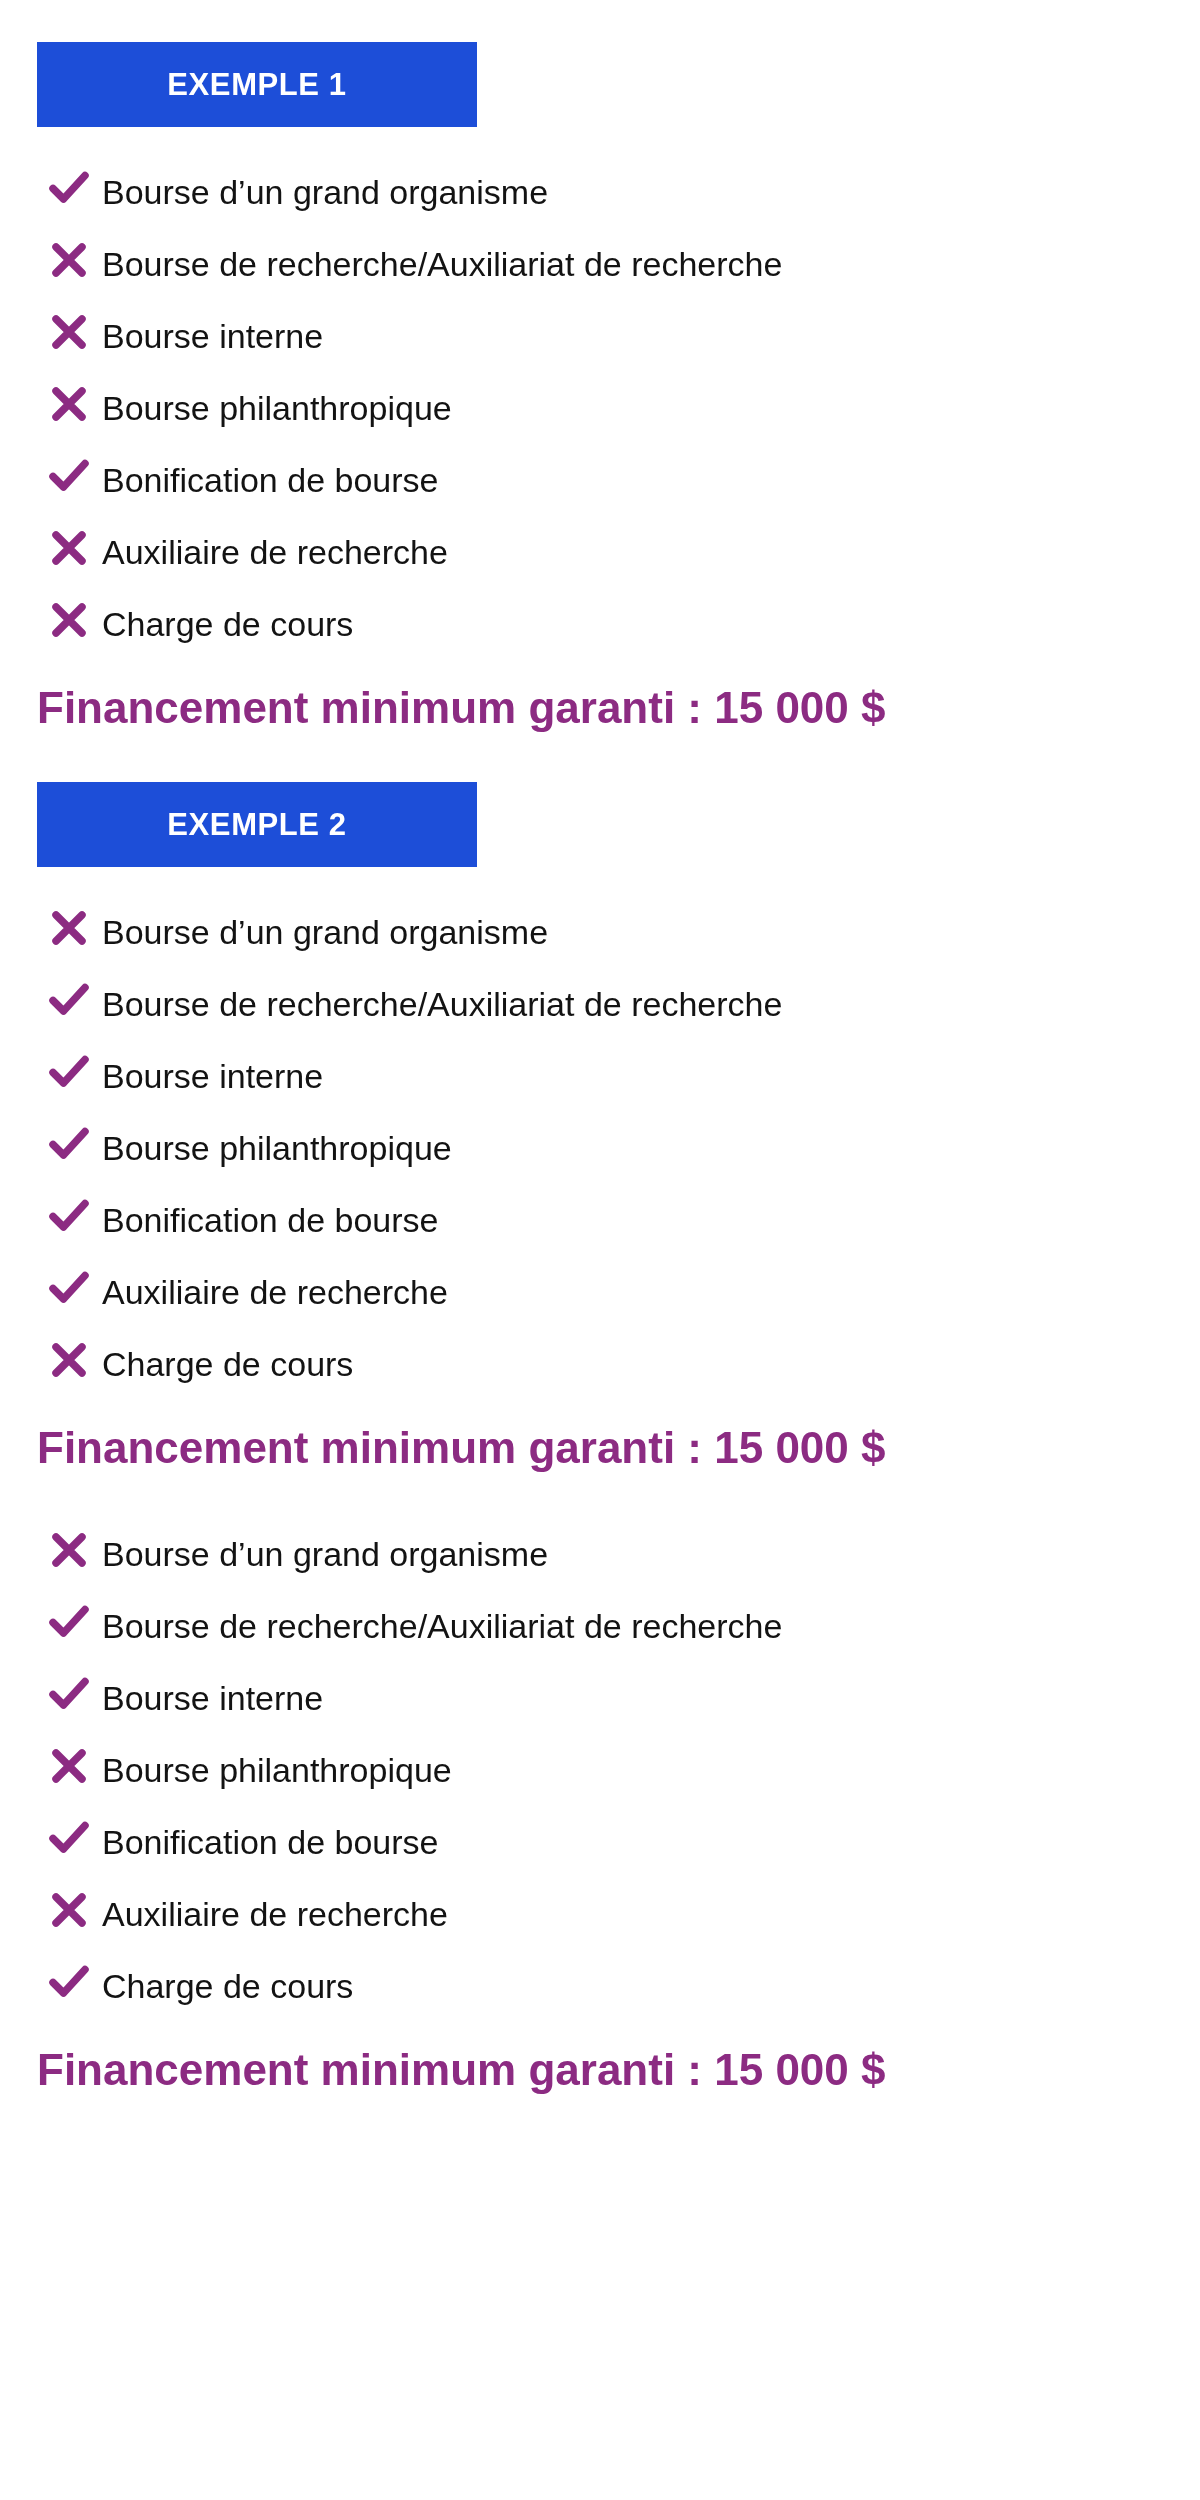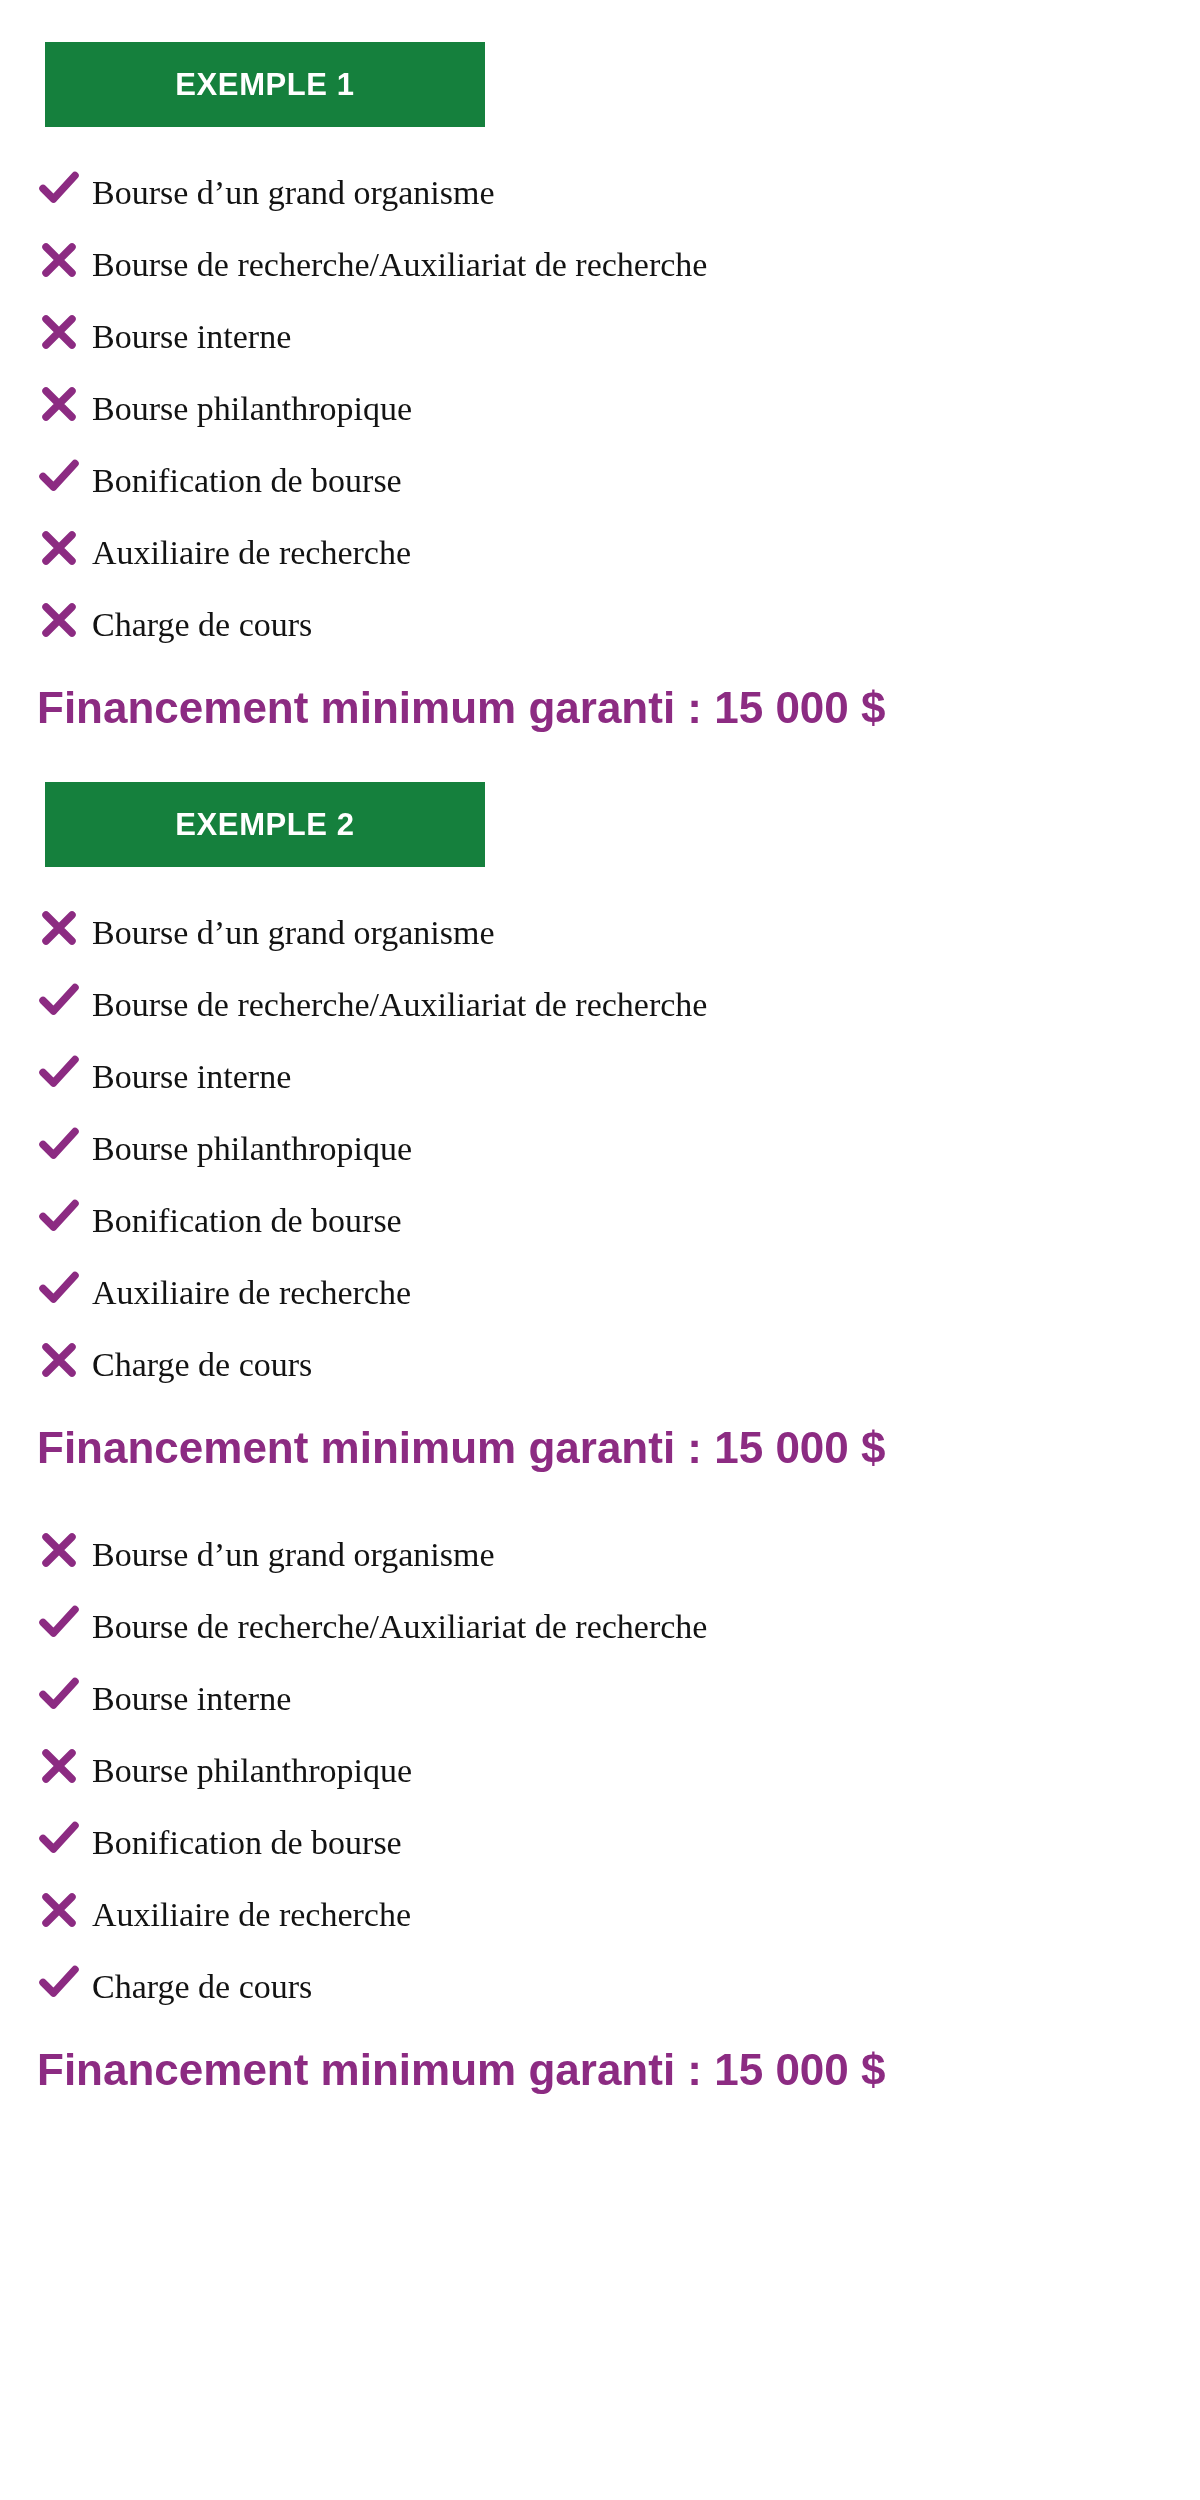--- a/index.html
+++ b/index.html
@@ -27,40 +27,38 @@
     position: relative;
   }
   .example-section + .example-section {
     margin-top: 52px;
   }
 
   .badge {
     display: inline-flex;
     align-items: center;
     justify-content: center;
-    background: #15803d;
+    background: #1d4ed8;
     color: #ffffff;
     font-weight: bold;
     font-size: 31px;
     letter-spacing: 0.6px;
     line-height: 1;
     height: 85px;
     min-width: 440px;
     padding: 0 8px;
     box-sizing: border-box;
     text-transform: uppercase;
-    margin-left: 8px;
   }
 
   .criteria-list {
     list-style: none;
-    margin: 0;
+    margin: 10px;
     padding: 0;
     margin-top: 33px;
-    font-family: Liberation Serif, serif;
   }
 
   .criteria-item {
     display: flex;
     align-items: baseline;
     margin: 0;
     padding: 0;
     height: 72px;
   }
 

